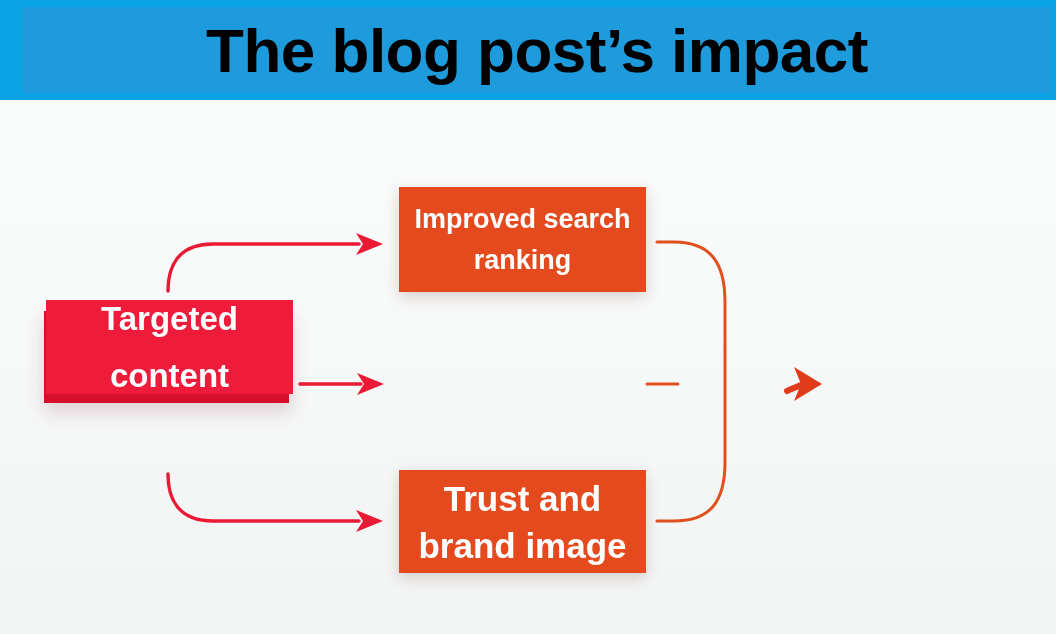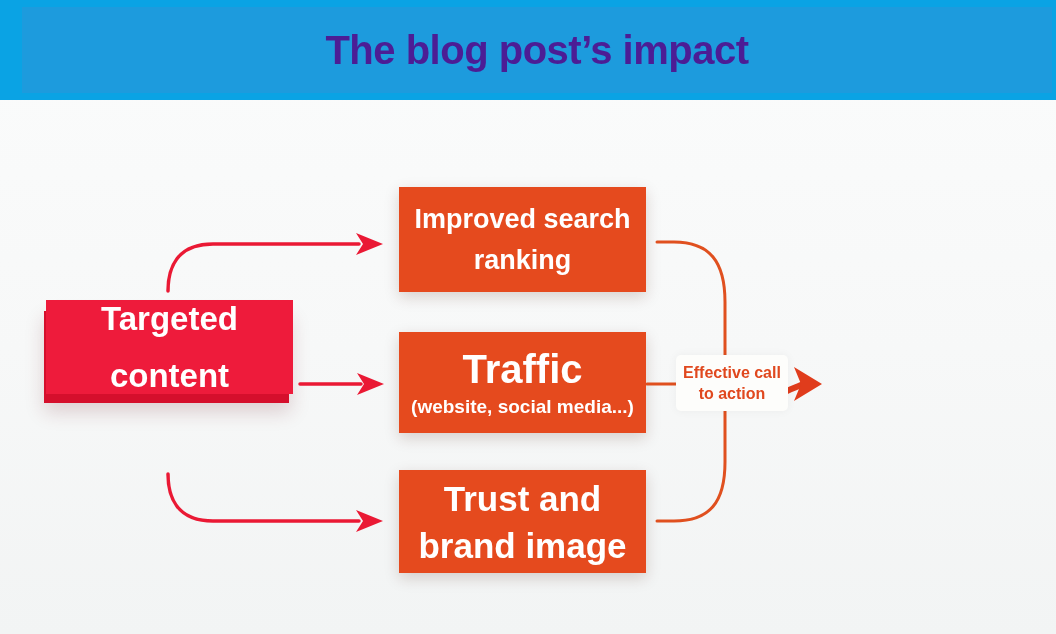--- a/index.html
+++ b/index.html
@@ -8,21 +8,21 @@
     position:relative;width:1056px;height:634px;overflow:hidden;
     background:linear-gradient(180deg,#fbfcfc 0%,#f7f8f8 55%,#f2f4f4 100%);
   }
   
   .header{position:absolute;left:0;top:0;width:1056px;height:100px;background:#0aa3e4;}
   .header-panel{
     position:absolute;left:22px;right:4px;top:7px;bottom:7px;background:#1d9bdd;
     display:flex;align-items:center;justify-content:center;
   }
   .title{
-    color:#4c1d95;font-size:40px;font-weight:700;letter-spacing:-0.5px;
+    color:#000000;font-size:62px;font-weight:700;letter-spacing:-0.5px;
     white-space:nowrap;
   }
   
   .node{
     position:absolute;display:flex;flex-direction:column;align-items:center;justify-content:center;
     color:#ffffff;text-align:center;font-weight:700;
   }
   .src{
     left:46px;top:300px;width:247px;height:94px;background:#ee1b3b;
     font-size:33px;line-height:57px;padding:0 22px;box-sizing:border-box;
@@ -86,27 +86,20 @@
   </svg>
 
   <div class="node src">
     <span>Targeted content</span>
   </div>
 
   <div class="node out out1">
     <span>Improved search ranking</span>
   </div>
 
-  <div class="node out out2">
-    <span class="big">Traffic</span>
-    <span class="sub">(website, social media...)</span>
-  </div>
 
   <div class="node out out3">
     <span>Trust and brand image</span>
   </div>
 
-  <div class="cta">
-    <span>Effective call to action</span>
-  </div>
 
 
 </div>
 
 </body></html>

